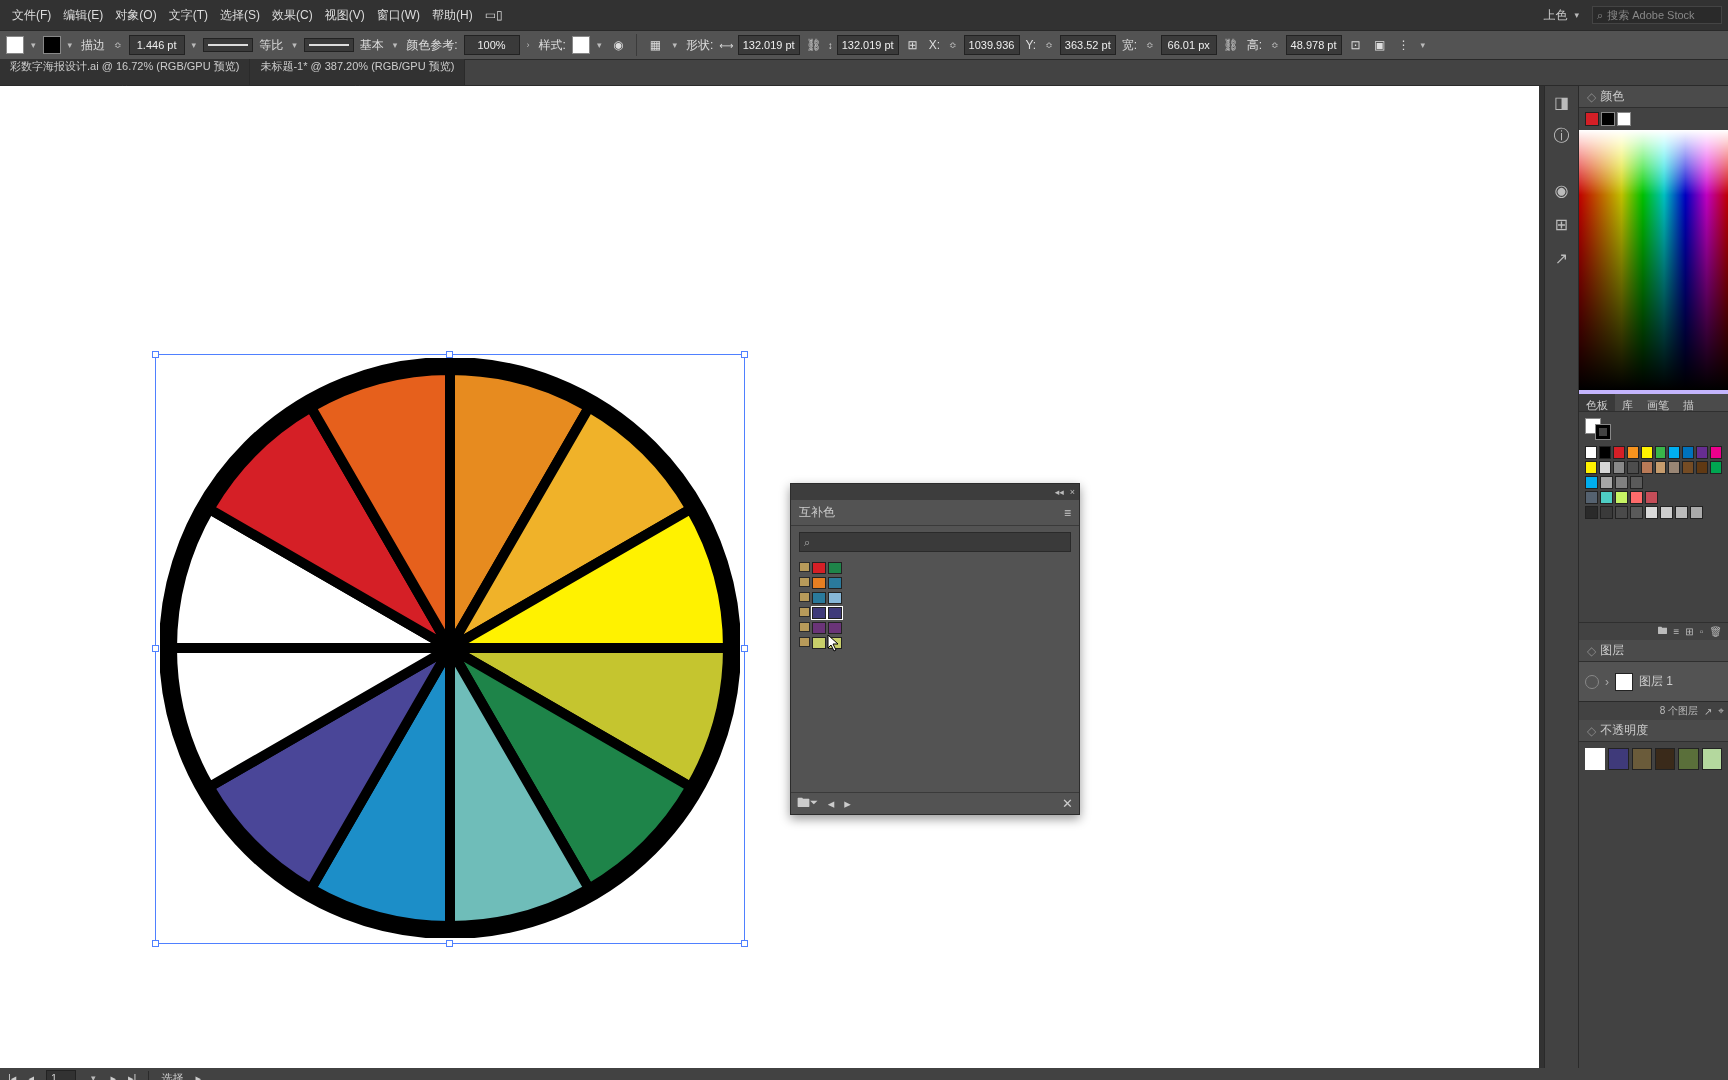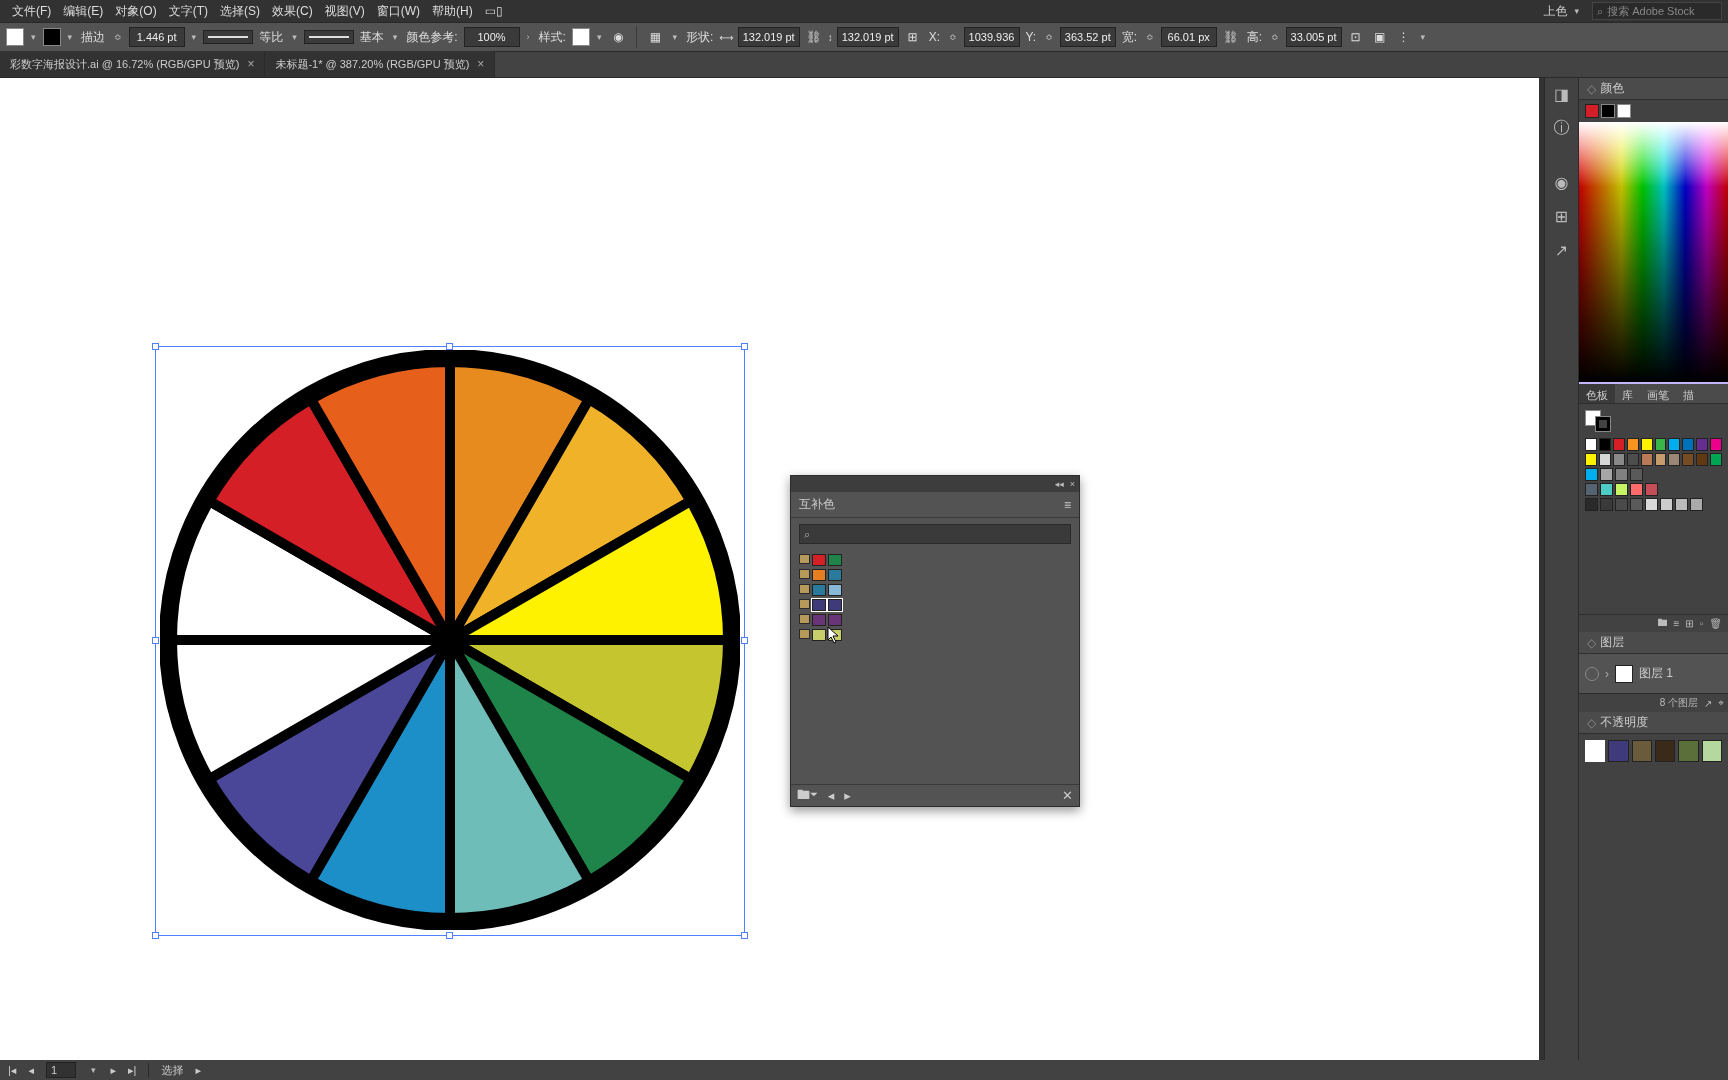--- a/index.html
+++ b/index.html
@@ -1,40 +1,40 @@
 <!DOCTYPE html>
 <html><head>
 <meta charset="utf-8">
 <style>
 * { margin: 0; padding: 0; box-sizing: border-box; font-family: "Microsoft YaHei", sans-serif; user-select: none; }
 body { width: 1728px; height: 1080px; background: #323232; overflow: hidden; position: relative; }
 
 
-.menubar { height: 22px; background: #323232; display: flex; align-items: center; padding: 0 6px; color: #ddd; font-size: 12px; }
+.menubar { height: 30px; background: #323232; display: flex; align-items: center; padding: 0 6px; color: #ddd; font-size: 12px; }
 .menubar .menu-item { padding: 0 6px; cursor: default; }
 .menubar-right { margin-left: auto; display: flex; align-items: center; gap: 10px; }
 .menubar-right .dd { display: flex; align-items: center; gap: 4px; color: #ccc; }
 .search-field { background: #2a2a2a; border: 1px solid #444; height: 18px; width: 130px; color: #888; font-size: 11px; padding: 0 4px; display: flex; align-items: center; gap: 4px; }
 
 
 .optionsbar { height: 30px; background: #535353; border-top: 1px solid #292929; border-bottom: 1px solid #292929; display: flex; align-items: center; padding: 0 6px; font-size: 12px; color: #ddd; gap: 4px; }
 .swatch { width: 18px; height: 18px; border: 1px solid #888; }
 .swatch.white { background: #fff; }
 .swatch.black { background: #000; }
 .opt-label { padding: 0 2px; }
 .num-field { background: #3a3a3a; border: 1px solid #222; height: 20px; padding: 0 4px; color: #eee; font-size: 11px; display: flex; align-items: center; min-width: 56px; justify-content: center; }
 .stroke-prev { width: 50px; height: 14px; background: #3a3a3a; border: 1px solid #222; display: flex; align-items: center; justify-content: center; }
 .stroke-line { width: 40px; height: 2px; background: #ddd; }
 .sep { width: 1px; height: 22px; background: #3b3b3b; margin: 0 4px; }
 .chev { font-size: 9px; color: #bbb; padding: 0 3px; }
 .icon-btn { width: 20px; height: 20px; display: flex; align-items: center; justify-content: center; color: #ddd; }
 
 
 .tabbar { height: 26px; background: #434343; border-bottom: 1px solid #2a2a2a; display: flex; align-items: flex-end; padding-left: 0; }
-.tab { height: 26px; background: #323232; color: #ccc; font-size: 11px; padding: 0 10px; display: flex; align-items: center; gap: 8px; border-right: 1px solid #2a2a2a; }
+.tab { height: 26px; background: #323232; color: #ccc; font-size: 11px; padding: 0 10px; display: flex; align-items: center; gap: 8px; border-right: 1px solid #2a2a2a; flex-direction: column; }
 .tab .close { color: #aaa; font-size: 12px; }
 
 
 .main-row { display: flex; height: calc(100% - 22px - 30px - 26px - 20px); }
 
 
 .canvas-wrap { flex: 1; background: #ffffff; position: relative; overflow: hidden; }
 .canvas-wrap::after { content: ""; position: absolute; right: 0; top: 0; bottom: 0; width: 5px; background: #323232; }
 
 
@@ -69,21 +69,21 @@
 .dock-icons { width: 34px; background: #424242; border-left: 1px solid #2a2a2a; display: flex; flex-direction: column; align-items: center; padding-top: 6px; gap: 14px; color: #bbb; }
 .dock-icons .ic { width: 20px; height: 20px; display: flex; align-items: center; justify-content: center; }
 .panels-col { width: 150px; background: #424242; border-left: 1px solid #2a2a2a; display: flex; flex-direction: column; color: #ccc; font-size: 12px; }
 .p-header { height: 22px; display: flex; align-items: center; padding: 0 8px; border-bottom: 1px solid #2f2f2f; background: #4b4b4b; }
 .p-body { padding: 4px 6px; }
 .spectrum { width: 100%; height: 260px; position: relative; background:
   linear-gradient(to bottom, transparent 0%, #000 100%),
   linear-gradient(to right, #ff0000, #ff8000, #ffff00, #00ff00, #00ffff, #0000ff, #ff00ff, #ff0000);
   background-blend-mode: multiply; }
 .spectrum::before { content:""; position:absolute; inset:0; background:linear-gradient(to bottom,#fff 0%,transparent 25%); mix-blend-mode:screen; }
-.swatch-tabs { display: flex; height: 22px; background: #4b4b4b; border-top: 2px solid #c4b5fd; border-bottom: 1px solid #2f2f2f; }
+.swatch-tabs { display: flex; height: 22px; background: #4b4b4b; border-top: 4px solid #c4b5fd; border-bottom: 1px solid #2f2f2f; }
 .swatch-tabs .t { padding: 0 7px; line-height: 22px; font-size: 11px; }
 .swatch-tabs .t.active { background: #3a3a3a; }
 .swatches-area { padding: 6px; height: 210px; }
 .sw-row { display: flex; gap: 2px; margin-bottom: 2px; }
 .sw-c { width: 13px; height: 13px; border: 1px solid #222; }
 .swatches-footer { height: 18px; border-top: 1px solid #2f2f2f; display: flex; align-items: center; justify-content: flex-end; gap: 6px; padding: 0 6px; color: #bbb; font-size: 10px; }
 .layers-body { height: 40px; display: flex; align-items: center; padding: 0 6px; gap: 6px; background: #535353; border-bottom: 1px solid #2a2a2a; }
 .eye { width: 14px; height: 14px; border: 1px solid #888; border-radius: 50%; }
 .layer-thumb { width: 18px; height: 18px; background: #fff; border: 1px solid #222; }
 .layers-footer { height: 18px; display: flex; align-items: center; justify-content: flex-end; gap: 6px; padding: 0 4px; font-size: 10px; color: #bbb; }
@@ -169,21 +169,21 @@
   <div class="num-field">1039.936</div>
   <span class="opt-label">Y:</span>
     <span class="chev">≎</span>
   <div class="num-field">363.52 pt</div>
   <span class="opt-label">宽:</span>
     <span class="chev">≎</span>
   <div class="num-field">66.01 px</div>
   <div class="icon-btn">⛓</div>
   <span class="opt-label">高:</span>
     <span class="chev">≎</span>
-  <div class="num-field">33.005 pt</div>
+  <div class="num-field">48.978 pt</div>
   <div class="icon-btn">⊡</div>
   <div class="icon-btn">▣</div>
   <div class="icon-btn">⋮</div>
     <span class="chev">▾</span>
 </div>
 
 <div class="tabbar">
   <div class="tab">
       <span>彩数字海报设计.ai @ 16.72% (RGB/GPU 预览)</span>
       <span class="close">×</span>

